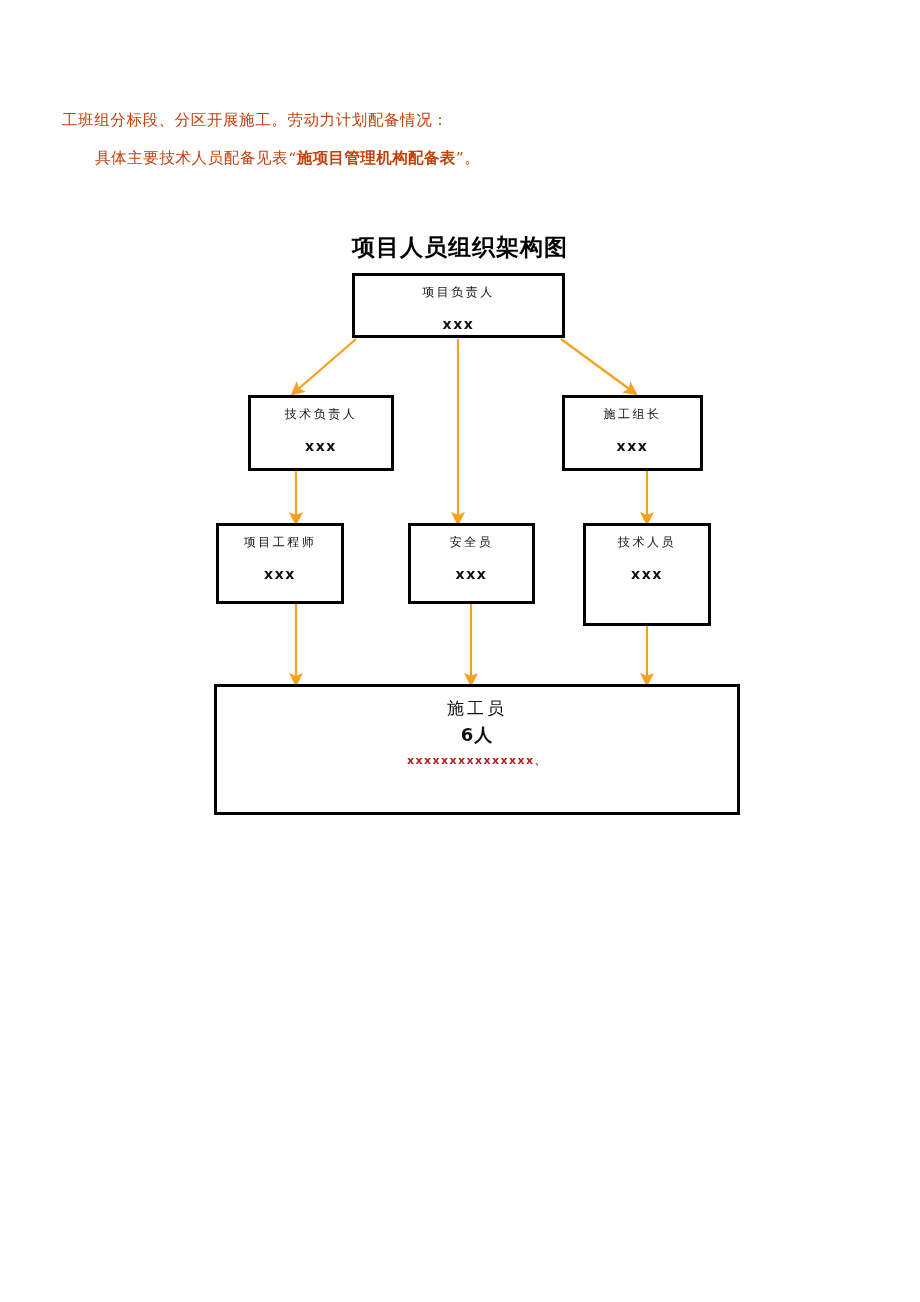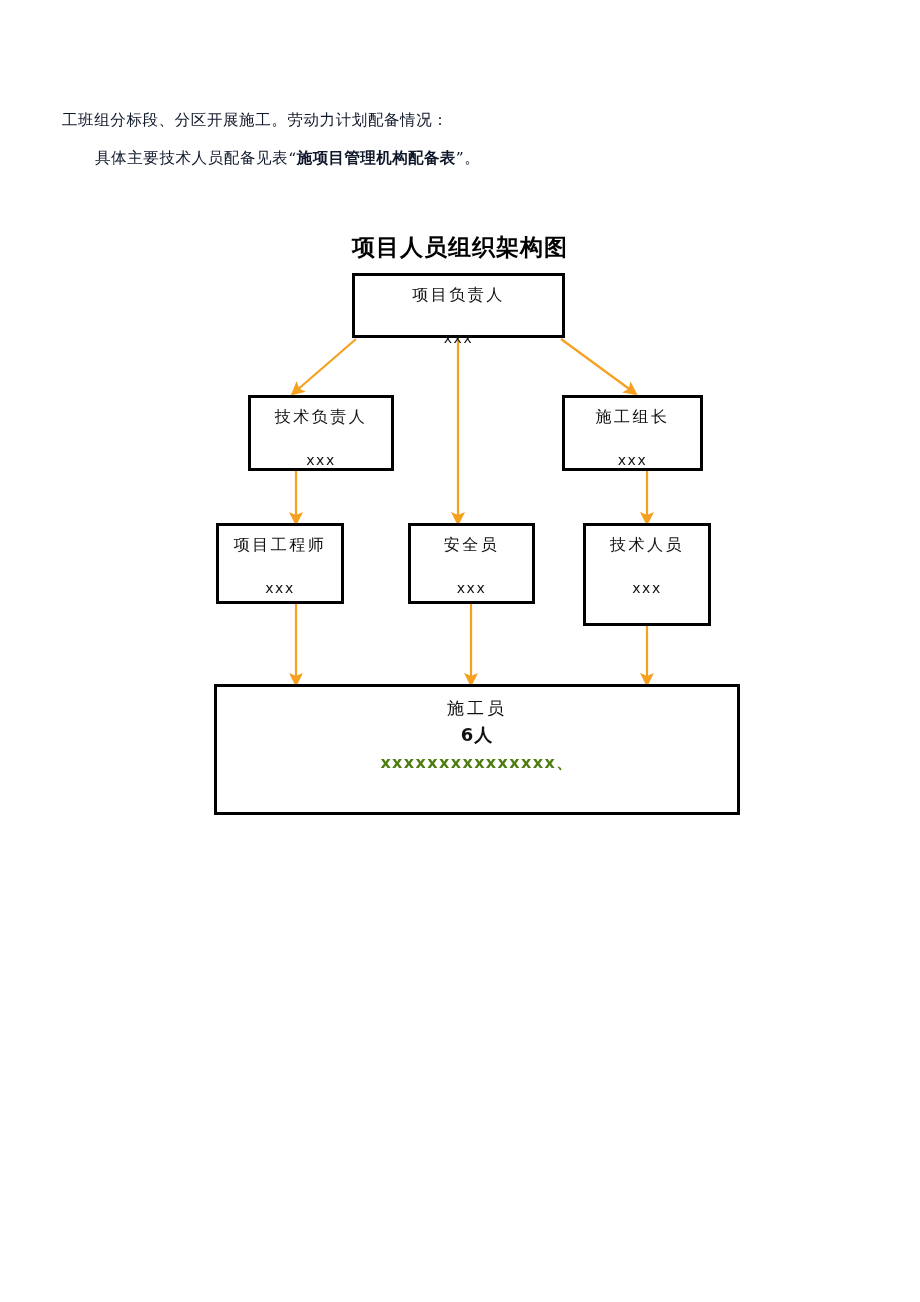--- a/index.html
+++ b/index.html
@@ -23,21 +23,21 @@
     width: 920px;
     height: 1302px;
   }
 
   
   .para {
     position: absolute;
     font-family: "DejaVu Serif", "Liberation Serif", serif;
     font-size: 15.5px;
     letter-spacing: 0.6px;
-    color: #0f172a;
+    color: #c2410c;
     white-space: nowrap;
   }
   .para-1 { left: 62px;  top: 110px; }
   .para-2 { left: 95px;  top: 148px; }
   .para-2 .emph {
     font-weight: bold;
     letter-spacing: 0.4px;
   }
 
   
@@ -79,33 +79,33 @@
     border: 3px solid #000000;
     background: #ffffff;
     display: flex;
     flex-direction: column;
     align-items: center;
     padding-top: 8px;
     z-index: 3;
   }
   .node .t1 {
     font-family: "DejaVu Serif", "Liberation Serif", serif;
-    font-size: 16px;
+    font-size: 12px;
     letter-spacing: 2.5px;
     line-height: 1.35;
     color: #111;
     white-space: nowrap;
   }
   .node .t2 {
     font-family: "DejaVu Sans", "Liberation Sans", sans-serif;
     font-size: 14px;
-    font-weight: normal;
+    font-weight: bold;
     letter-spacing: 1.6px;
     line-height: 1.5;
-    margin-top: 22px;
+    margin-top: 14px;
     color: #111;
     white-space: nowrap;
   }
   .node.wide .t1 { font-size: 17px; }
 
   
   #node-director   { left: 352px; top: 273px; width: 213px; height: 65px; }
   #node-tech-lead  { left: 248px; top: 395px; width: 146px; height: 76px; }
   #node-crew-lead  { left: 562px; top: 395px; width: 141px; height: 76px; }
   #node-proj-eng   { left: 216px; top: 523px; width: 128px; height: 81px; }
@@ -120,25 +120,25 @@
   #node-workers .num {
     font-family: "DejaVu Sans", "Liberation Sans", sans-serif;
     font-size: 18px;
     font-weight: bold;
     letter-spacing: 1px;
     margin-top: 3px;
     color: #111;
   }
   #node-workers .xs {
     font-family: "DejaVu Sans", "Liberation Sans", sans-serif;
-    font-size: 16px;
+    font-size: 11px;
     font-weight: bold;
     letter-spacing: 1.4px;
     margin-top: 6px;
-    color: #4d7c0f;
+    color: #b91c1c;
     white-space: nowrap;
   }
 </style>
 </head>
 <body>
 
 <div class="page">
 
   <div class="para para-1">工班组分标段、分区开展施工。劳动力计划配备情况：</div>
 

